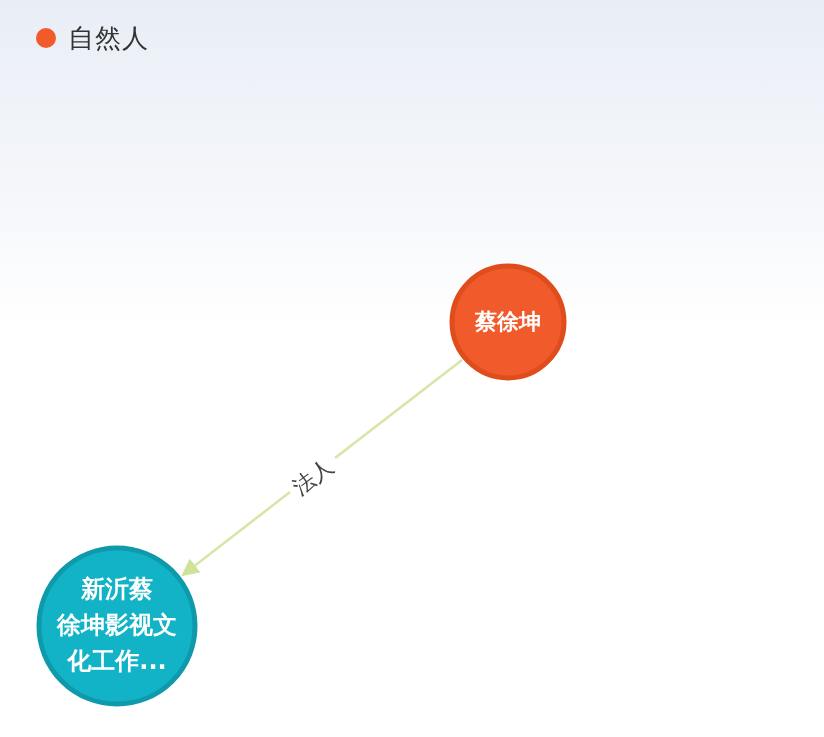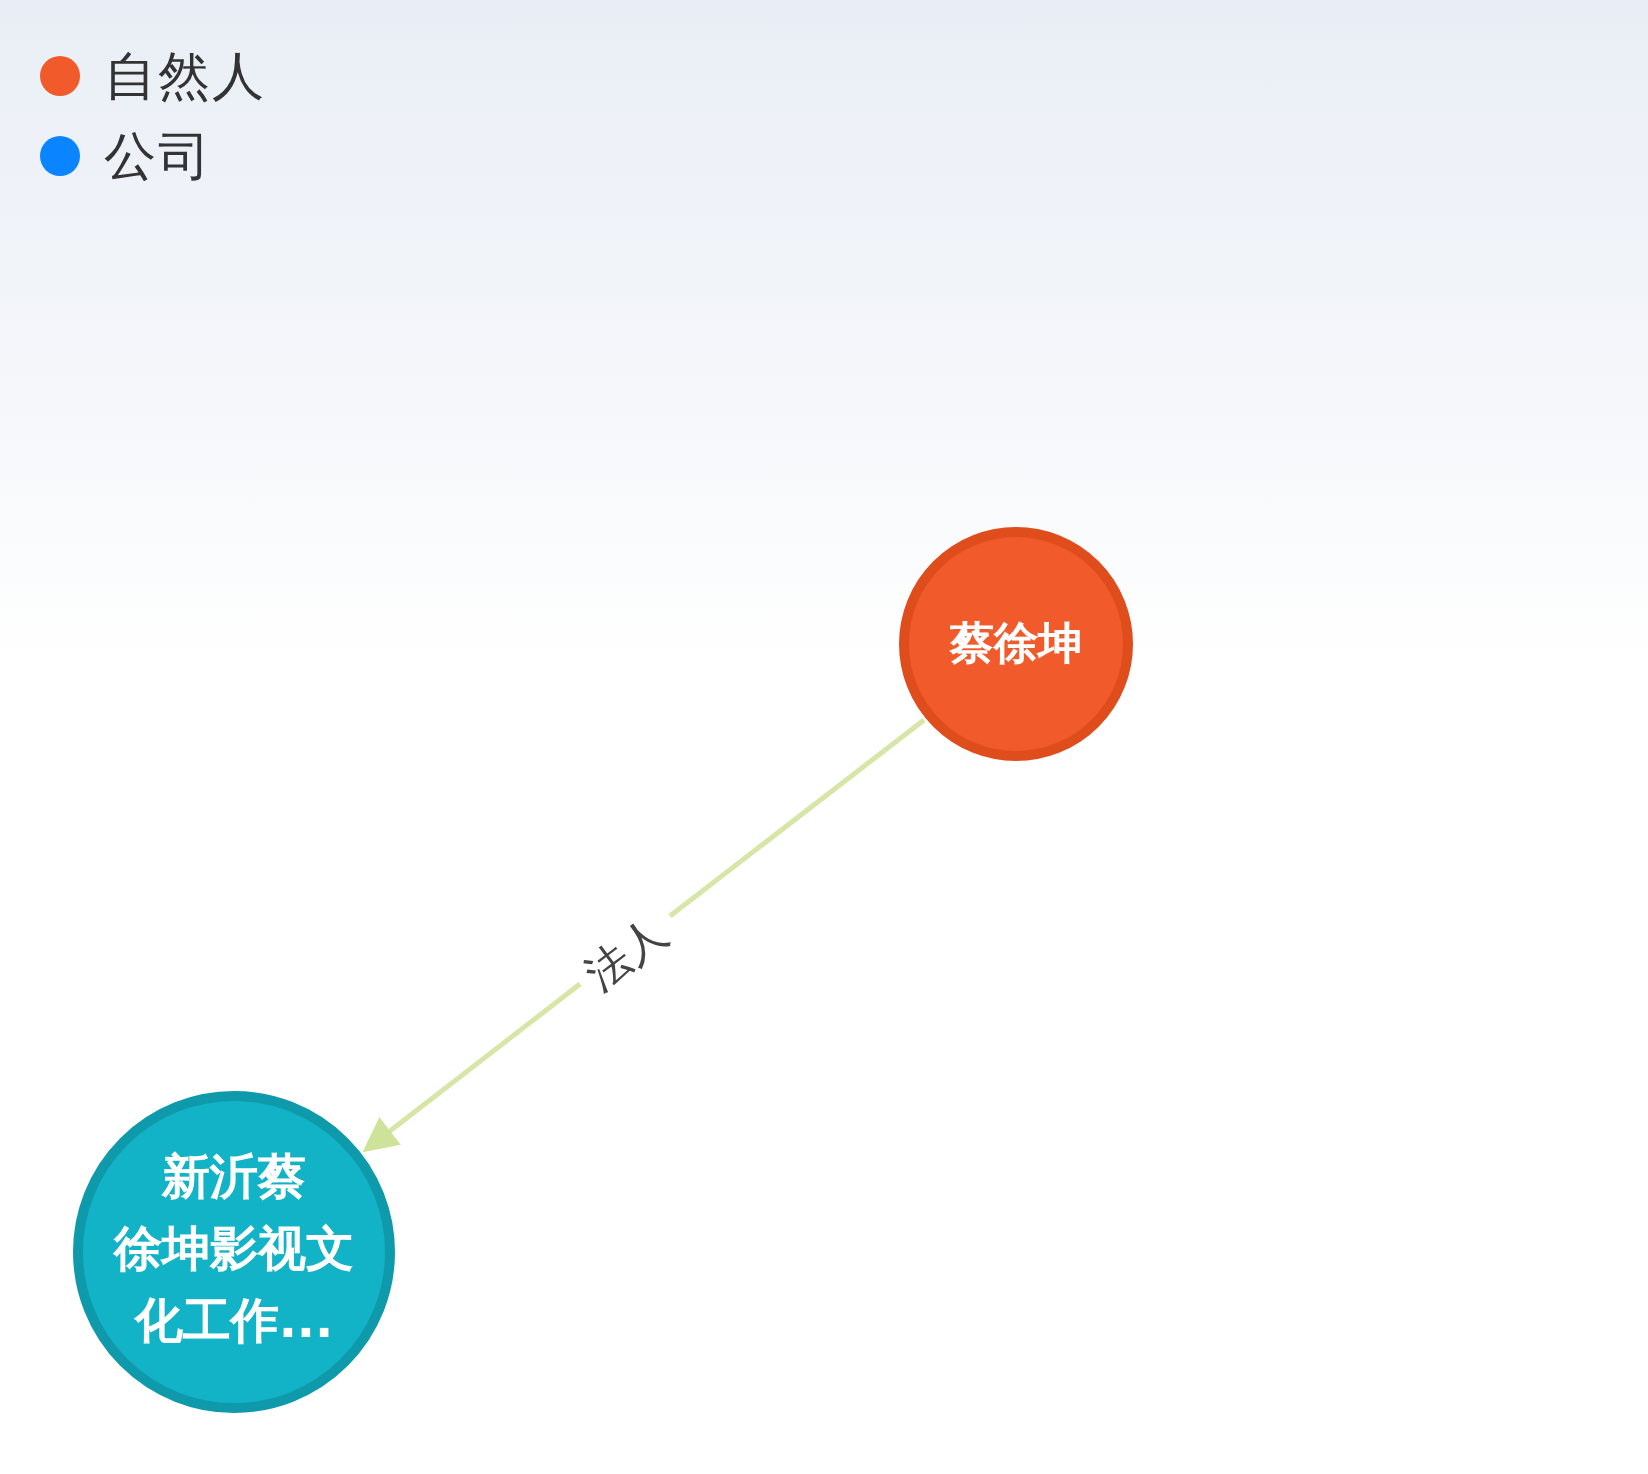--- a/index.html
+++ b/index.html
@@ -1,39 +1,35 @@
 <!DOCTYPE html>
 <html><head>
 <meta charset="utf-8">
 <style>
   html, body { margin:0; padding:0; }
   body {
     width:824px; height:737px; overflow:hidden; position:relative;
     background: linear-gradient(to bottom, #e9eef6 0px, #f4f6fa 180px, #ffffff 330px, #ffffff 737px);
     font-family: "DejaVu Sans", "Liberation Sans", sans-serif;
   }
-  .legend { position:absolute; left:20px; top:18px; }
+  .legend { position:absolute; left:36px; top:18px; }
   .legend-item { display:flex; align-items:center; height:40px; cursor:pointer; }
   .legend-dot { width:20px; height:20px; border-radius:50%; margin-right:12px; }
   .legend-label { font-size:26px; color:#333333; letter-spacing:1px; }
   svg.graph { position:absolute; left:0; top:0; }
   .node-text { fill:#ffffff; font-family:"DejaVu Sans", sans-serif; font-weight:bold; }
   .edge-label { fill:#444444; font-family:"DejaVu Sans", sans-serif; font-size:22px; }
 </style>
 </head>
 <body>
 
 <div class="legend">
   <div class="legend-item">
     <span class="legend-dot" style="background:#f15a2a"></span>
     <span class="legend-label">自然人</span>
-  </div>
-  <div class="legend-item">
-    <span class="legend-dot" style="background:#0a84ff"></span>
-    <span class="legend-label">公司</span>
   </div>
 </div>
 
 <svg class="graph" width="824" height="737" viewBox="0 0 824 737">
   <defs>
     <marker id="arrow" viewBox="0 0 10 10" refX="8" refY="5" markerWidth="7" markerHeight="7" orient="auto">
       <path d="M0,0 L10,5 L0,10 z" fill="#cfe29a"></path>
     </marker>
   </defs>
 

